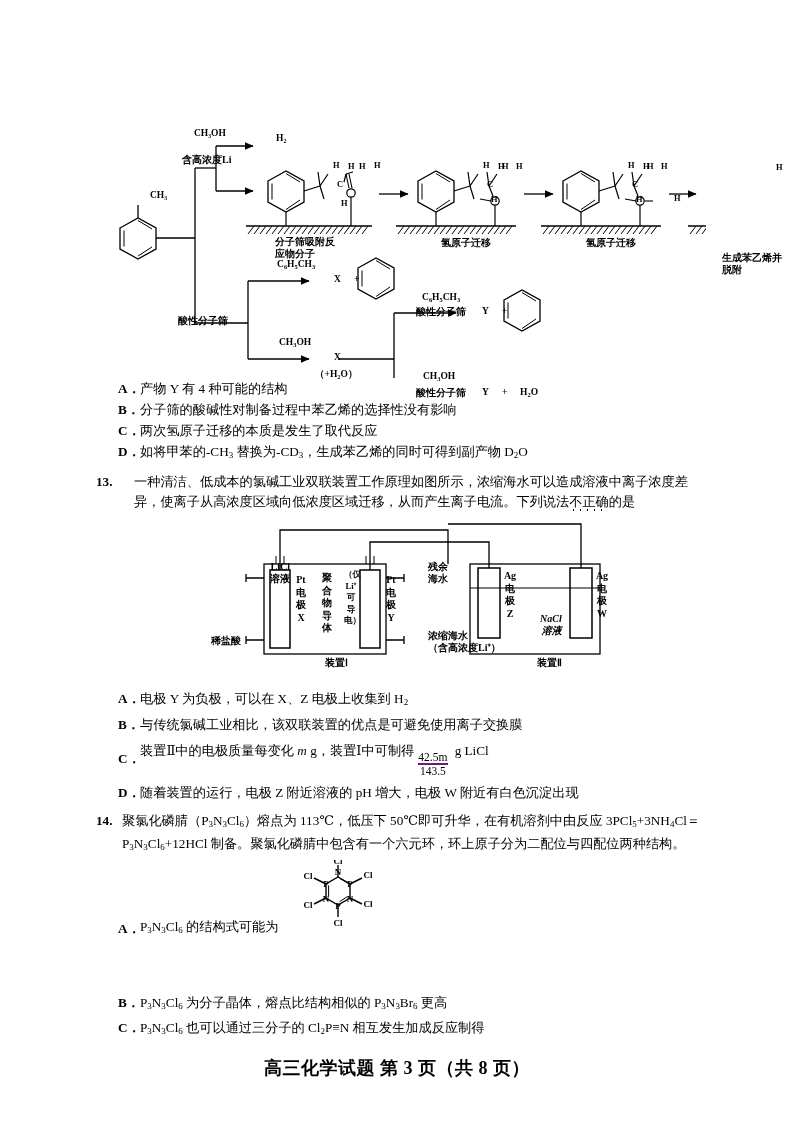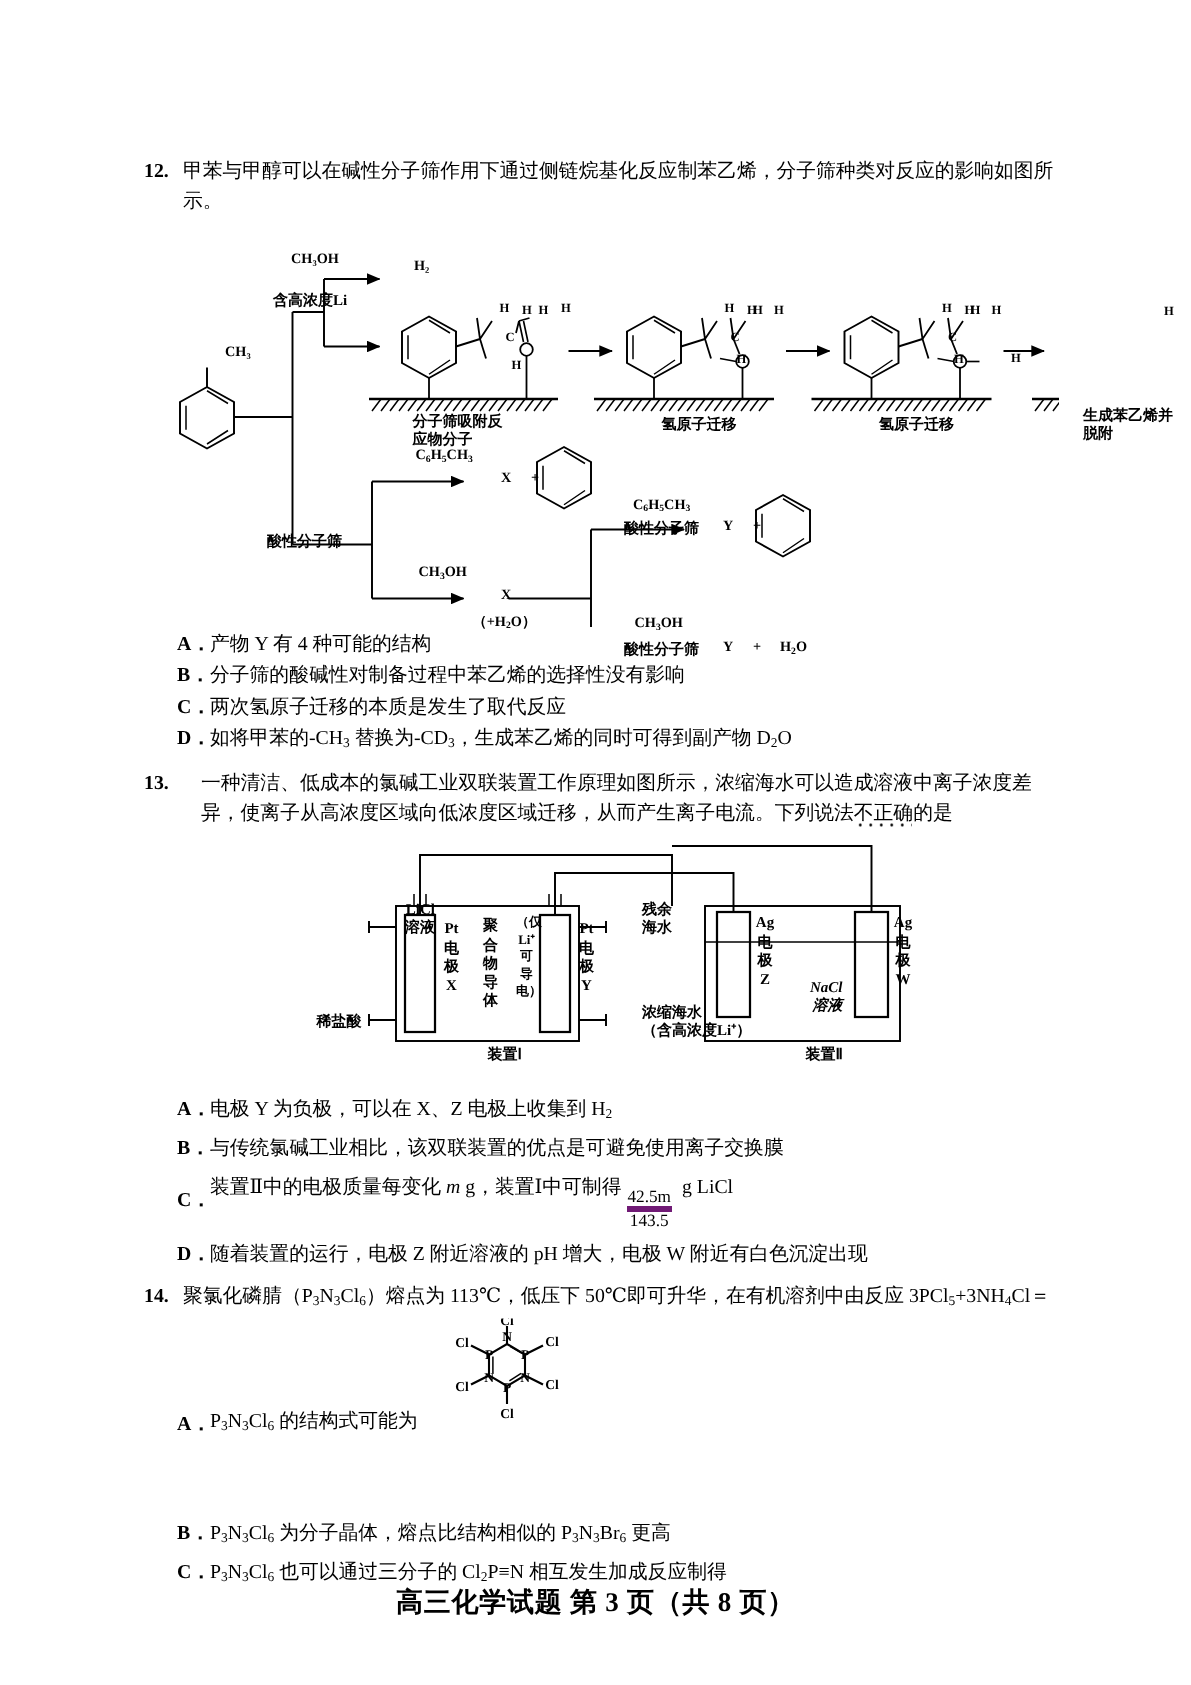--- a/index.html
+++ b/index.html
@@ -78,21 +78,21 @@
   .frac {
     display: inline-flex;
     flex-direction: column;
     align-items: center;
     vertical-align: -0.55em;
     margin: 0 2px;
     line-height: 1.05;
     font-size: 11.5px;
   }
   .frac .num { padding: 0 2px; }
-  .frac .den { padding: 0 2px; border-top: 4px solid #701a75; }
+  .frac .den { padding: 0 2px; border-top: 2px solid #701a75; }
 
   
   .fig { position: relative; }
   .lbl {
     position: absolute;
     font-size: 9.5px;
     font-weight: 700;
     white-space: nowrap;
     font-family: "Liberation Serif", serif;
     padding-left: 20px;
@@ -109,24 +109,20 @@
     font-weight: 700;
     letter-spacing: 0.5px;
   }
 </style>
 </head>
 <body>
 
 <div id="page">
   <div class="content">
 
-    <div class="q-block" style="margin-top:0;">
-      <div class="q-num">12.</div>
-      <div class="q-body">甲苯与甲醇可以在碱性分子筛作用下通过侧链烷基化反应制苯乙烯，分子筛种类对反应的影响如图所示。</div>
-    </div>
 
     <div class="fig" style="height:272px; margin-top:2px;">
       <svg width="610" height="272" viewBox="0 0 610 272">
         <defs>
           <marker id="ah" markerWidth="7" markerHeight="6" refX="6.5" refY="3" orient="auto">
             <path d="M0,0 L7,3 L0,6 z" fill="#000"></path>
           </marker>
         </defs>
         <g stroke="#000" fill="none" stroke-width="1.2">
 
@@ -272,21 +268,21 @@
       <div class="lbl small" style="left:558px; top:88px;">H</div>
 
       <div class="lbl small" style="left:660px; top:57px;">H</div>
       <div class="lbl small" style="left:688px; top:69px;">H</div>
       <div class="lbl small" style="left:688px; top:88px;">H</div>
 
       <div class="lbl cn" style="left:159px; top:130px; line-height:12px; white-space:pre;">分子筛吸附反
 应物分子</div>
       <div class="lbl cn" style="left:325px; top:130px;">氢原子迁移</div>
       <div class="lbl cn" style="left:470px; top:130px;">氢原子迁移</div>
-      <div class="lbl cn" style="left:606px; top:126px; line-height:12px; white-space:pre;">生成苯乙烯并
+      <div class="lbl cn" style="left:606px; top:147px; line-height:12px; white-space:pre;font-family:Liberation Mono, monospace;">生成苯乙烯并
 脱附</div>
 
       <div class="lbl cn" style="left:62px; top:208px;">酸性分子筛</div>
       <div class="lbl" style="left:161px; top:153px;">C<sub>6</sub>H<sub>5</sub>CH<sub>3</sub></div>
       <div class="lbl" style="left:218px; top:168px;">X</div>
       <div class="lbl" style="left:238px; top:168px;">+</div>
 
       <div class="lbl" style="left:163px; top:231px;">CH<sub>3</sub>OH</div>
       <div class="lbl" style="left:218px; top:246px;">X</div>
       <div class="lbl" style="left:199px; top:262px;">（+H<sub>2</sub>O）</div>
@@ -421,20 +417,21 @@
     </div>
     <div class="opt" style="margin-top:5px;">
       <span class="lab">D．</span>
       <span class="txt">随着装置的运行，电极 Z 附近溶液的 pH 增大，电极 W 附近有白色沉淀出现</span>
     </div>
 
     <div class="q-block" style="margin-top:8px;">
       <div class="q-num">14.</div>
       <div class="q-body">
         <div>聚氯化磷腈（P<sub>3</sub>N<sub>3</sub>Cl<sub>6</sub>）熔点为 113℃，低压下 50℃即可升华，在有机溶剂中由反应 3PCl<sub>5</sub>+3NH<sub>4</sub>Cl＝</div>
+        <div>P<sub>3</sub>N<sub>3</sub>Cl<sub>6</sub>+12HCl 制备。聚氯化磷腈中包含有一个六元环，环上原子分为二配位与四配位两种结构。</div>
       </div>
     </div>
 
     <div class="opt" style="margin-top:28px; align-items:center;">
       <span class="lab">A．</span>
       <span class="txt" style="display:flex; align-items:center;">
         <span>P<sub>3</sub>N<sub>3</sub>Cl<sub>6</sub> 的结构式可能为</span>
         <span class="fig" style="display:inline-block; width:120px; height:86px; position:relative; margin-left:2px;">
           <svg width="120" height="86" viewBox="0 0 120 86" style="position:absolute; left:0; top:-26px;">
             <g stroke="#000" fill="none" stroke-width="1.4">

